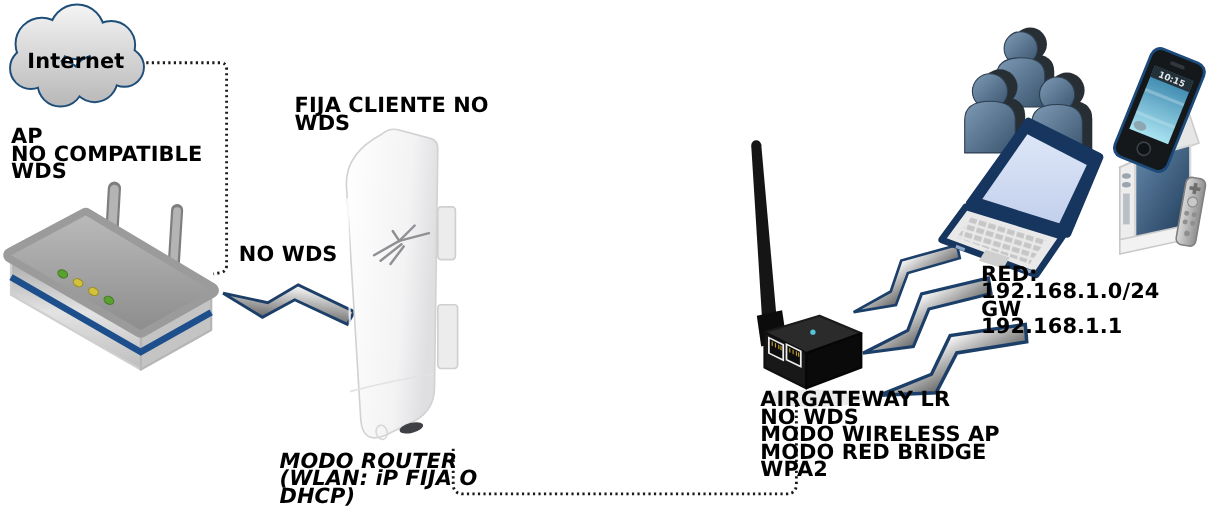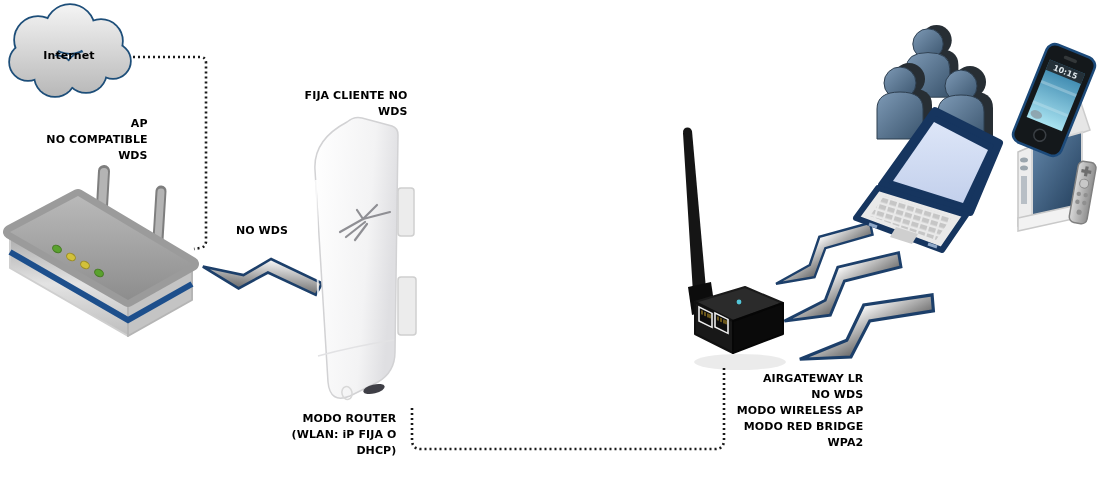--- a/index.html
+++ b/index.html
@@ -3,22 +3,22 @@
 <meta charset="utf-8">
 <style>
   html,body{margin:0;padding:0;background:#fff;}
   .canvas{
     position:relative;width:1118px;height:483px;background:#ffffff;overflow:hidden;
     font-family:"DejaVu Sans","Liberation Sans",sans-serif;
   }
   .layer{position:absolute;left:0;top:0;}
   .lbl{
     position:absolute;transform:translateX(-50%);
-    font-weight:700;font-size:11px;line-height:16px;color:#000;
-    text-align:right;white-space:pre-line;letter-spacing:.1px;
+    font-weight:700;font-size:19px;line-height:16px;color:#000;
+    text-align:left;white-space:pre-line;letter-spacing:.1px;
   }
   svg text.clock{font-family:"DejaVu Sans","Liberation Sans",sans-serif;font-weight:700;}
 </style>
 </head>
 <body>
 
 <div class="canvas">
 
   <svg class="layer" width="1118" height="483" viewBox="0 0 1118 483">
     <defs>
@@ -230,25 +230,27 @@
 
   <div class="lbl" style="left:97px;top:106px;margin-top:10px;">AP
 NO COMPATIBLE
 WDS</div>
 
   <div class="lbl" style="left:262px;top:223px;">NO WDS</div>
 
   <div class="lbl" style="left:356px;top:88px;">FIJA CLIENTE NO
 WDS</div>
 
-  <div class="lbl" style="left:344px;top:411px;">MODO ROUTER
+  <div class="lbl" style="left:344px;top:411px;font-style:italic;">MODO ROUTER
 (WLAN: iP FIJA O
 DHCP)</div>
 
 
-  <div class="lbl" style="left:800px;top:371px;">AIRGATEWAY LR
+  <div class="lbl" style="left:800px;top:355px;">AIRGATEWAY LR
 NO WDS
 MODO WIRELESS AP
 MODO RED BRIDGE
 WPA2</div>
 
+  <div class="lbl" style="left:973px;top:241px;">RED: 192.168.1.0/24
+GW 192.168.1.1</div>
 
 </div>
 
 </body></html>

